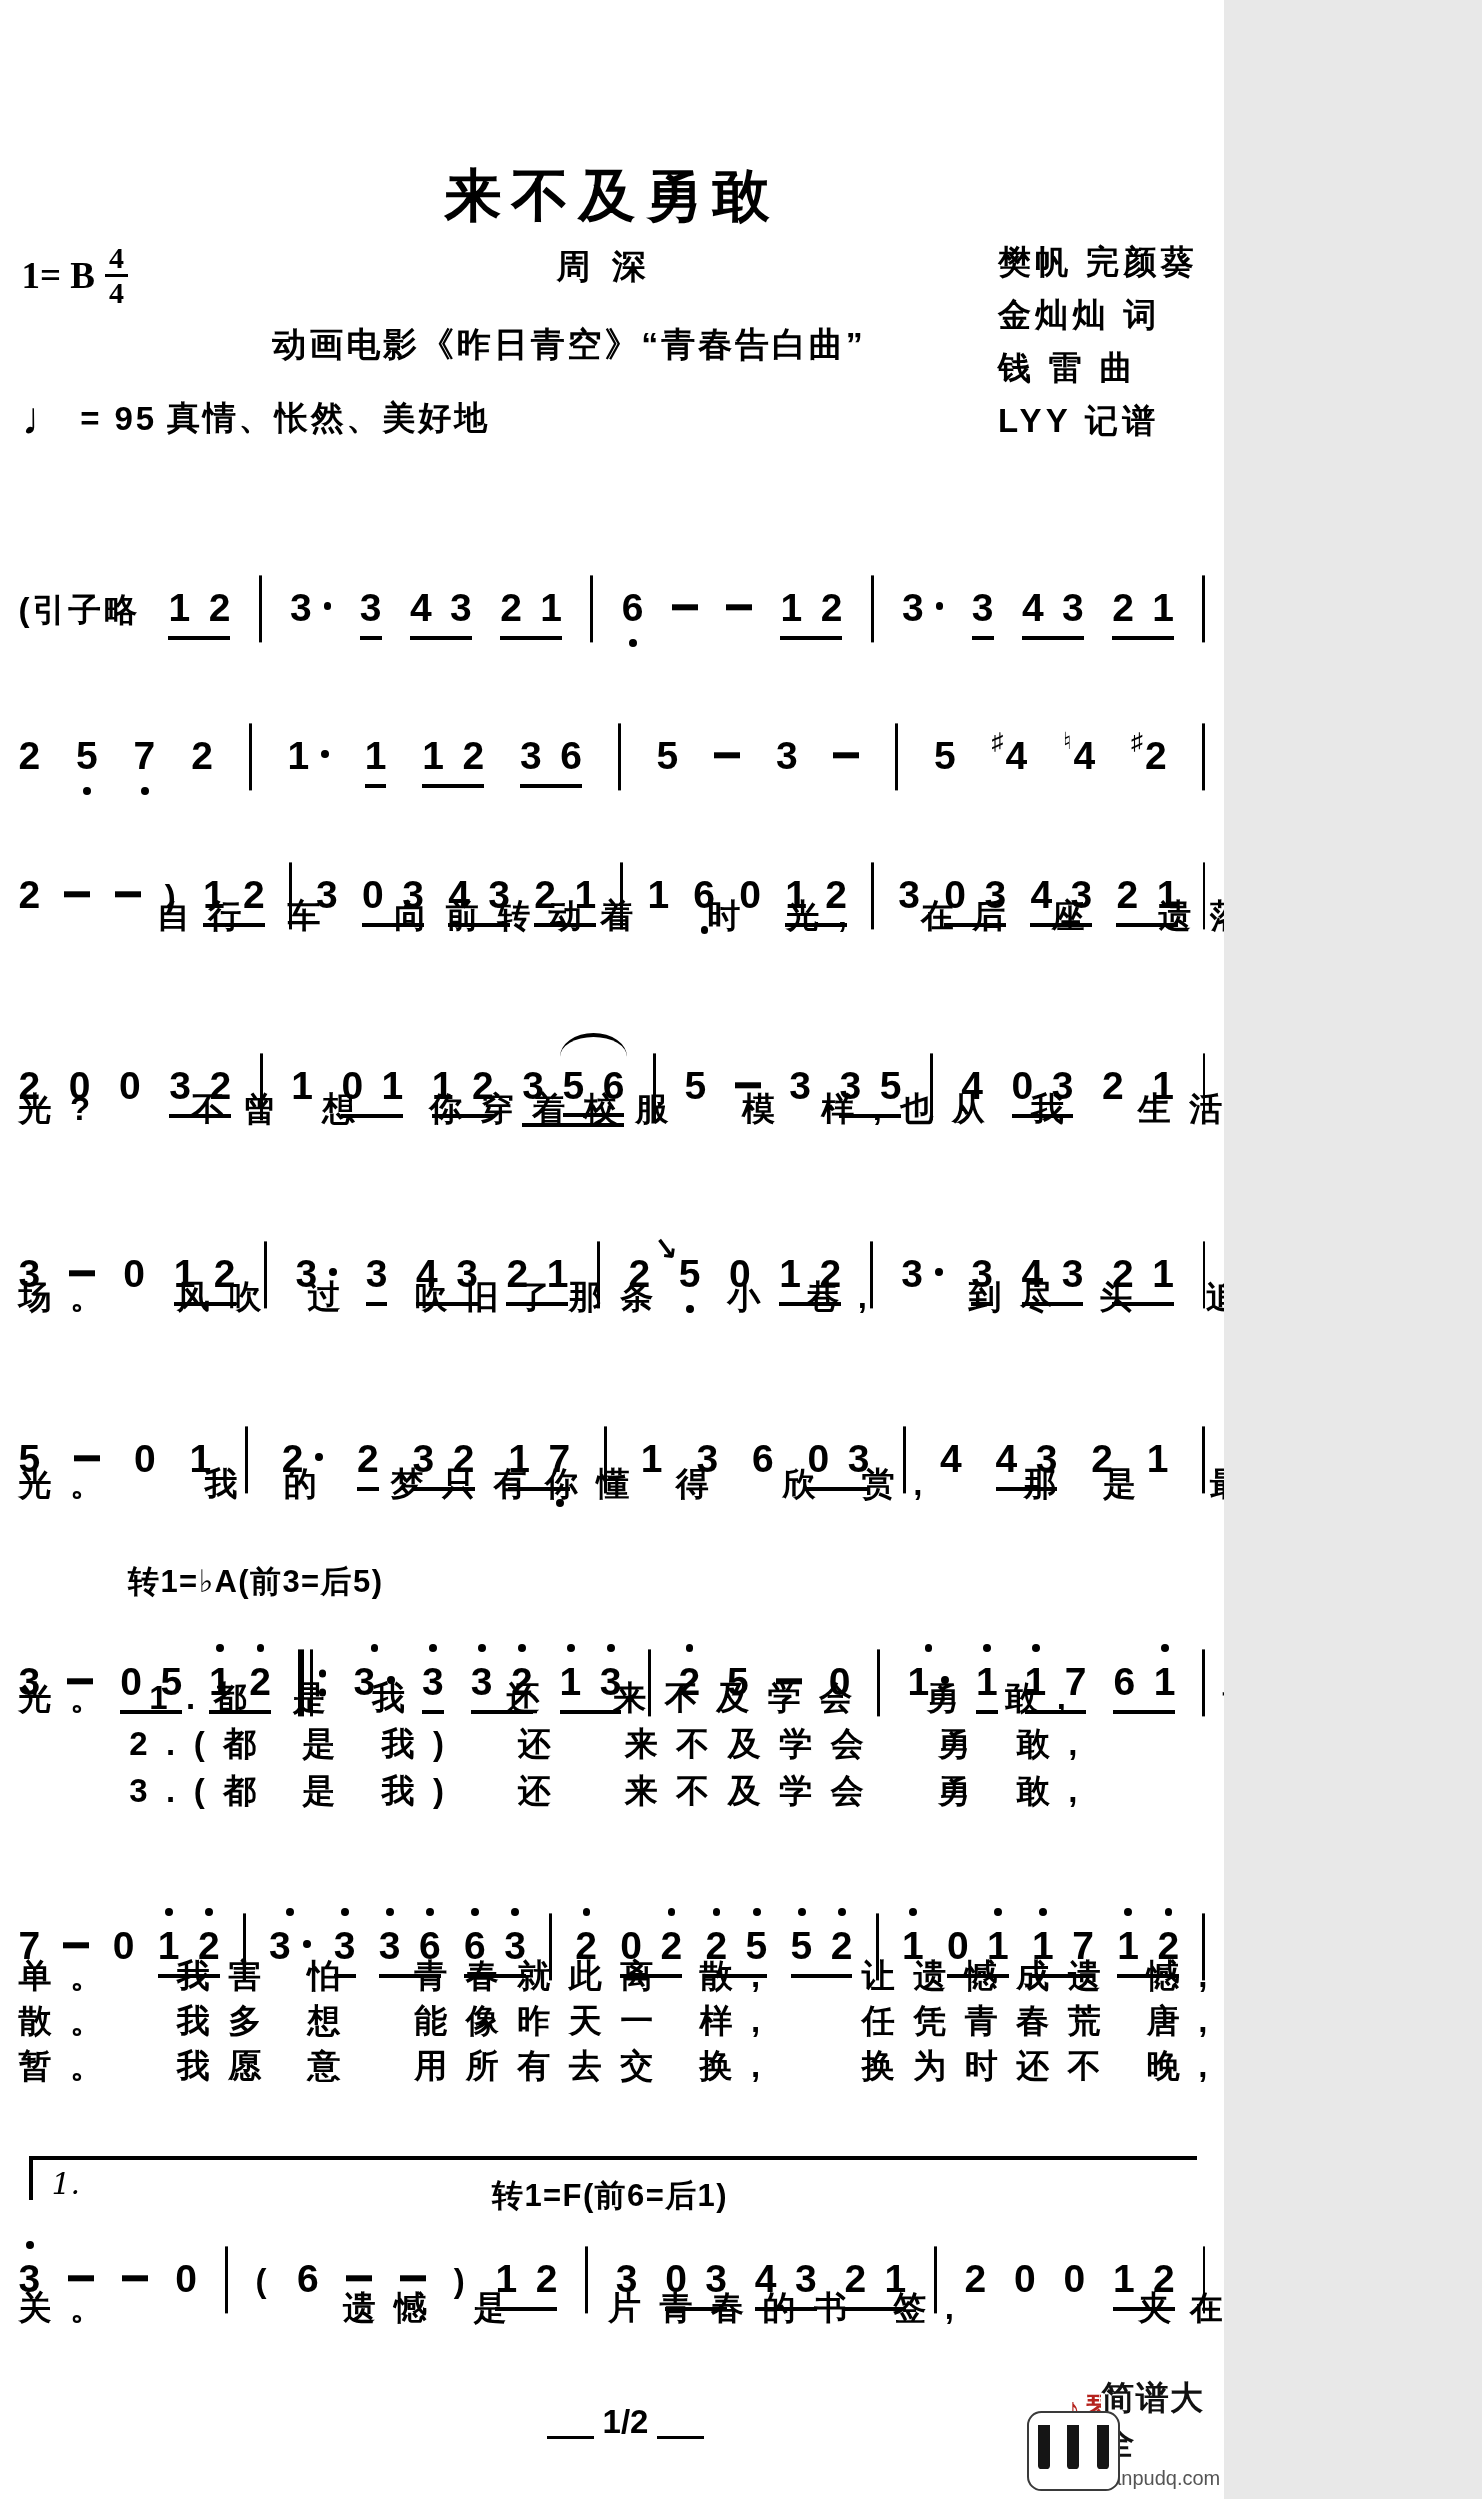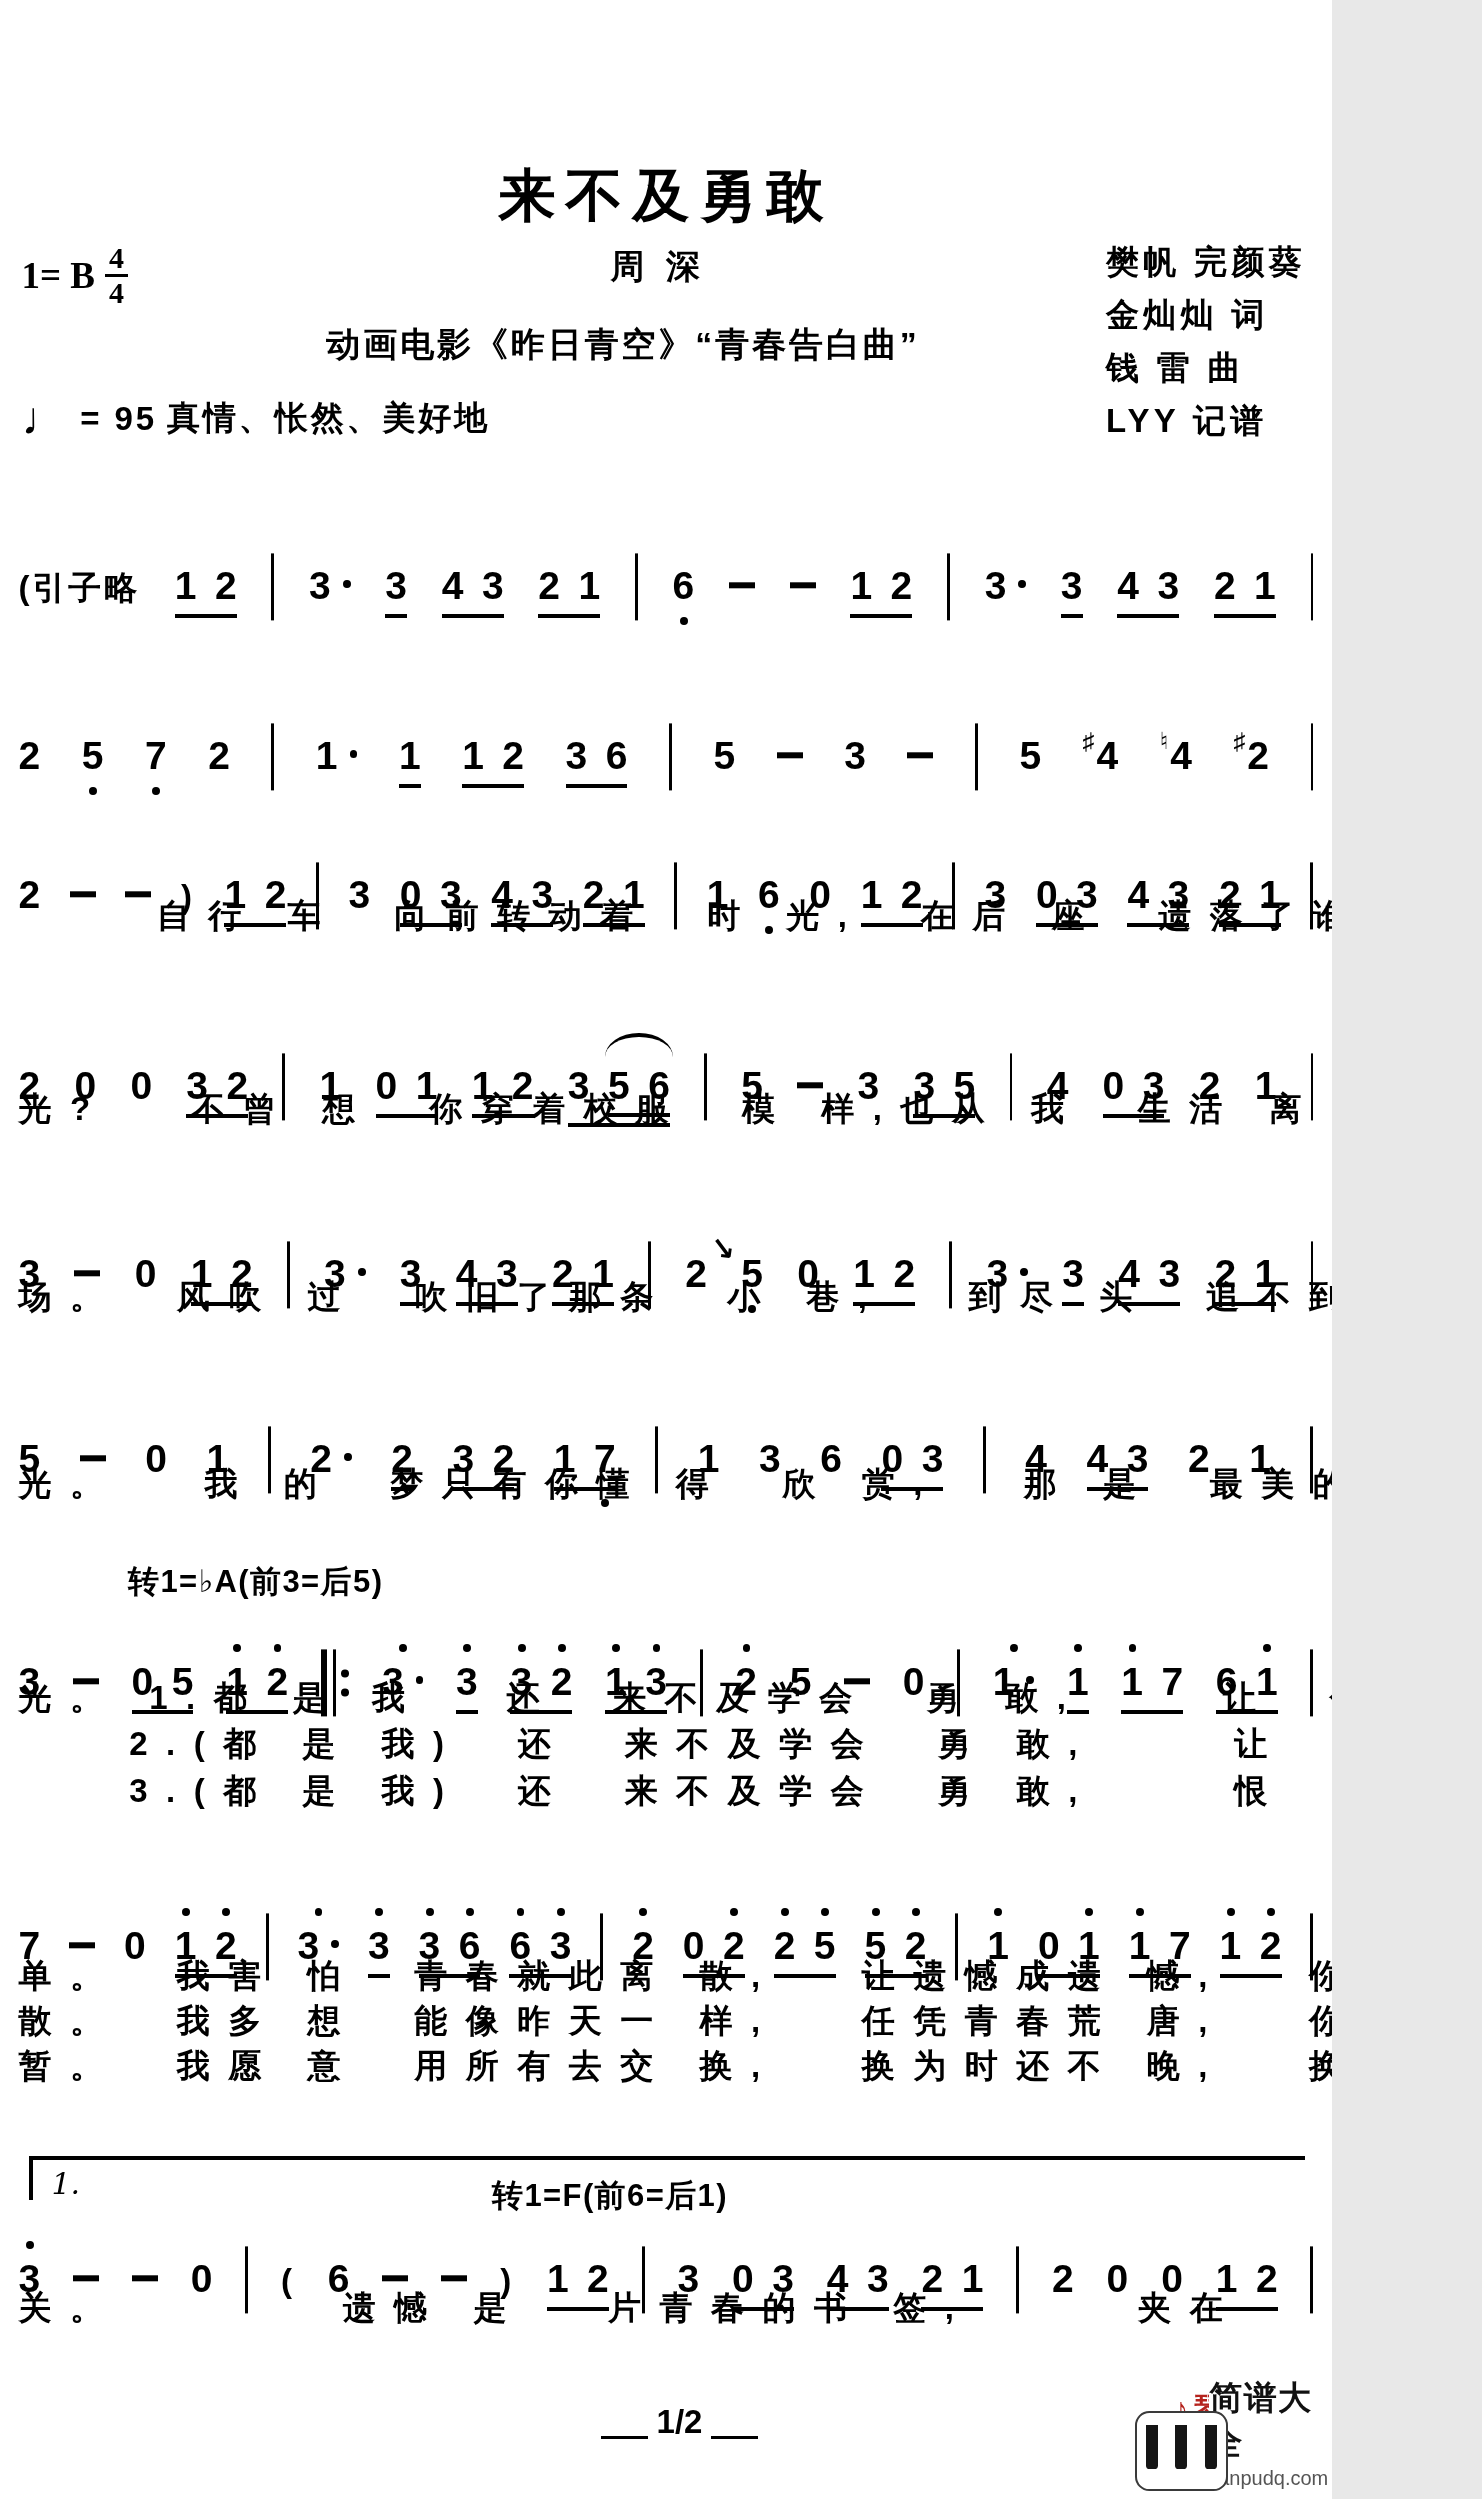--- a/index.html
+++ b/index.html
@@ -1,16 +1,16 @@
 <!DOCTYPE html>
 <html style="font-size:11.4px"><head>
 <meta charset="utf-8">
 <style>
   html,body{margin:0;padding:0;background:#e8e8e8;}
-  .page{position:relative;width:1332px;height:2500px;background:#ffffff;overflow:hidden;
+  .page{position:relative;width:1224px;height:2500px;background:#ffffff;overflow:hidden;
         font-family:"Liberation Sans","DejaVu Sans",sans-serif;color:#000;}
 
   
   .title{position:absolute;top:158px;left:0;right:0;text-align:center;
          font-size:57px;font-weight:bold;letter-spacing:10px;}
   .keyblock{position:absolute;top:242px;left:21.4px;display:flex;align-items:center;gap:4px;}
   .keylabel{font-size:37px;font-weight:bold;font-family:"Liberation Serif","DejaVu Serif",serif;}
   .meter{display:inline-block;text-align:center;margin-left:5.7px;}
   .meter b{display:block;font-size:30px;line-height:31px;font-family:"Liberation Serif","DejaVu Serif",serif;}
   .meter b.num{border-bottom:3.6px solid #000;padding:0 4.3px 1.4px 4.3px;}
@@ -112,21 +112,21 @@
   </div>
 
   <div class="mod1">转1=♭A(前3=后5)</div>
 
   <div class="volta">
     <span class="vlabel">1.</span>
   </div>
   <div class="mod2">转1=F(前6=后1)</div>
 
   <div id="score">
-      <div class="score-line" style="top: 532px; gap: 24px;">
+      <div class="score-line" style="top: 554px; gap: 24px;">
         <span class="txt">(引子略</span>
         <span class="grp u1">
           <span class="n"><i class="g">1</i></span>
           <span class="n"><i class="g">2</i></span>
         </span>
         <span class="bar"></span>
         <span class="n"><i class="g">3</i><i class="aug"></i></span>
         <span class="n u1"><i class="g">3</i></span>
         <span class="grp u1">
           <span class="n"><i class="g">4</i></span>

